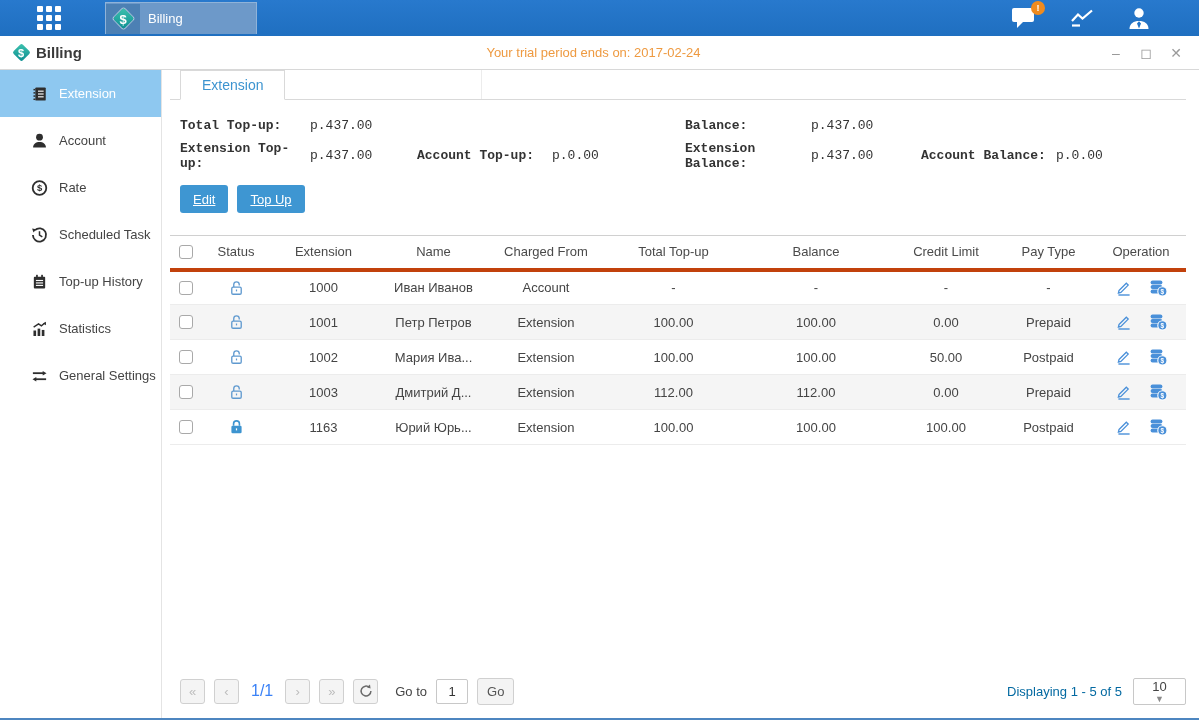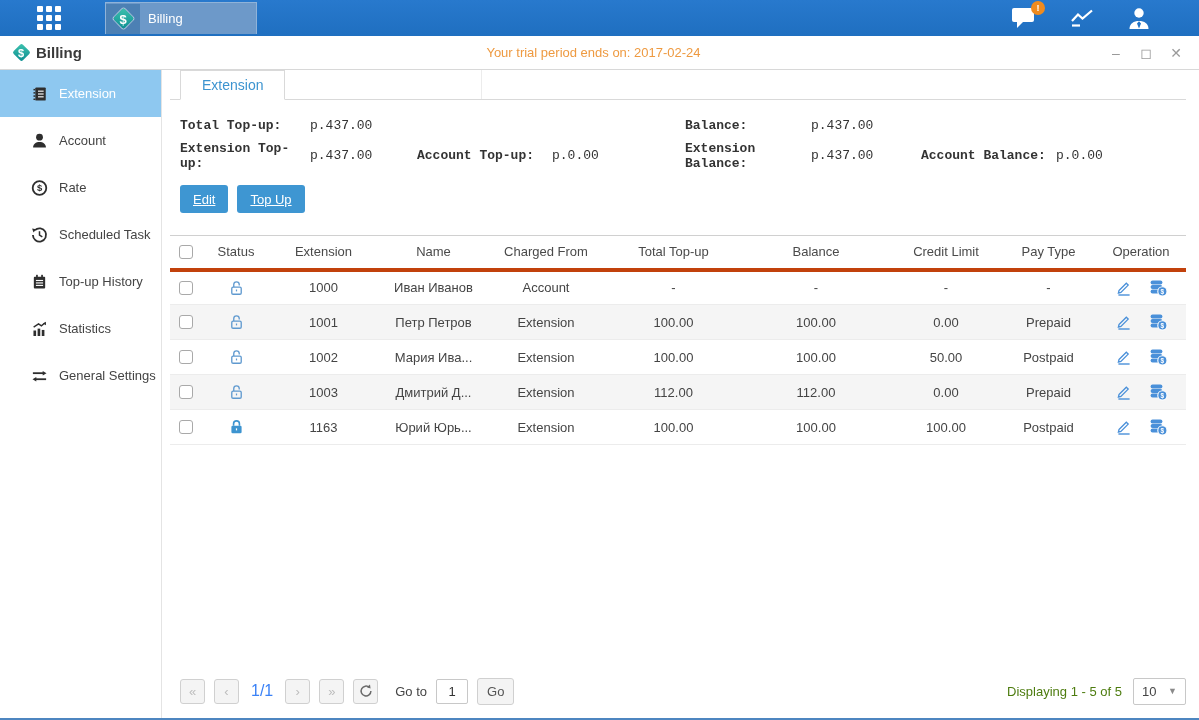--- a/index.html
+++ b/index.html
@@ -69,22 +69,22 @@
 
   
   .spacer { flex:1; }
   .footer-bar { height:46px; display:flex; align-items:center; margin-bottom:4px; padding-left:10px; }
   .pg-btn { width:25px; height:25px; background:#f4f4f4; border:1px solid #d0d0d0; border-radius:3px; display:flex; align-items:center; justify-content:center; font-size:13px; color:#bdbdbd; cursor:pointer; margin-right:9px; }
   .pg-label { font-size:16px; color:#3b82f6; margin:0 12px 0 3px; }
   .goto-label { font-size:13px; color:#444; margin:0 9px 0 8px; }
   .goto-input { width:32px; height:25px; border:1px solid #c8c8c8; border-radius:2px; text-align:center; font-size:13px; color:#333; font-family:"Liberation Sans",sans-serif; }
   .go-btn { margin-left:9px; height:27px; padding:4px 9px; background:#f4f4f4; border:1px solid #d0d0d0; border-radius:3px; font-size:13px; color:#555; cursor:pointer; font-family:"Liberation Sans",sans-serif; }
   .footer-right { margin-left:auto; display:flex; align-items:center; }
-  .displaying { font-size:13px; color:#4d7c0f; }
-  .page-size { margin-left:11px; width:53px; height:27px; border:1px solid #c8c8c8; border-radius:2px; background:#fff; display:flex; align-items:center; justify-content:space-between; padding:0 8px; font-size:13px; color:#444; cursor:pointer; }
+  .displaying { font-size:13px; color:#0369a1; }
+  .page-size { margin-left:11px; width:53px; height:27px; border:1px solid #c8c8c8; border-radius:2px; background:#fff; display:flex; align-items:center; justify-content:space-between; padding:0 8px; font-size:13px; color:#444; cursor:pointer;flex-direction:column; }
   .page-size .tri { color:#8a8a8a; font-size:9px; }
 </style>
 </head>
 <body>
 
 <div class="topbar">
   <div class="apps-grid">
     <span></span>
       <span></span>
       <span></span>

